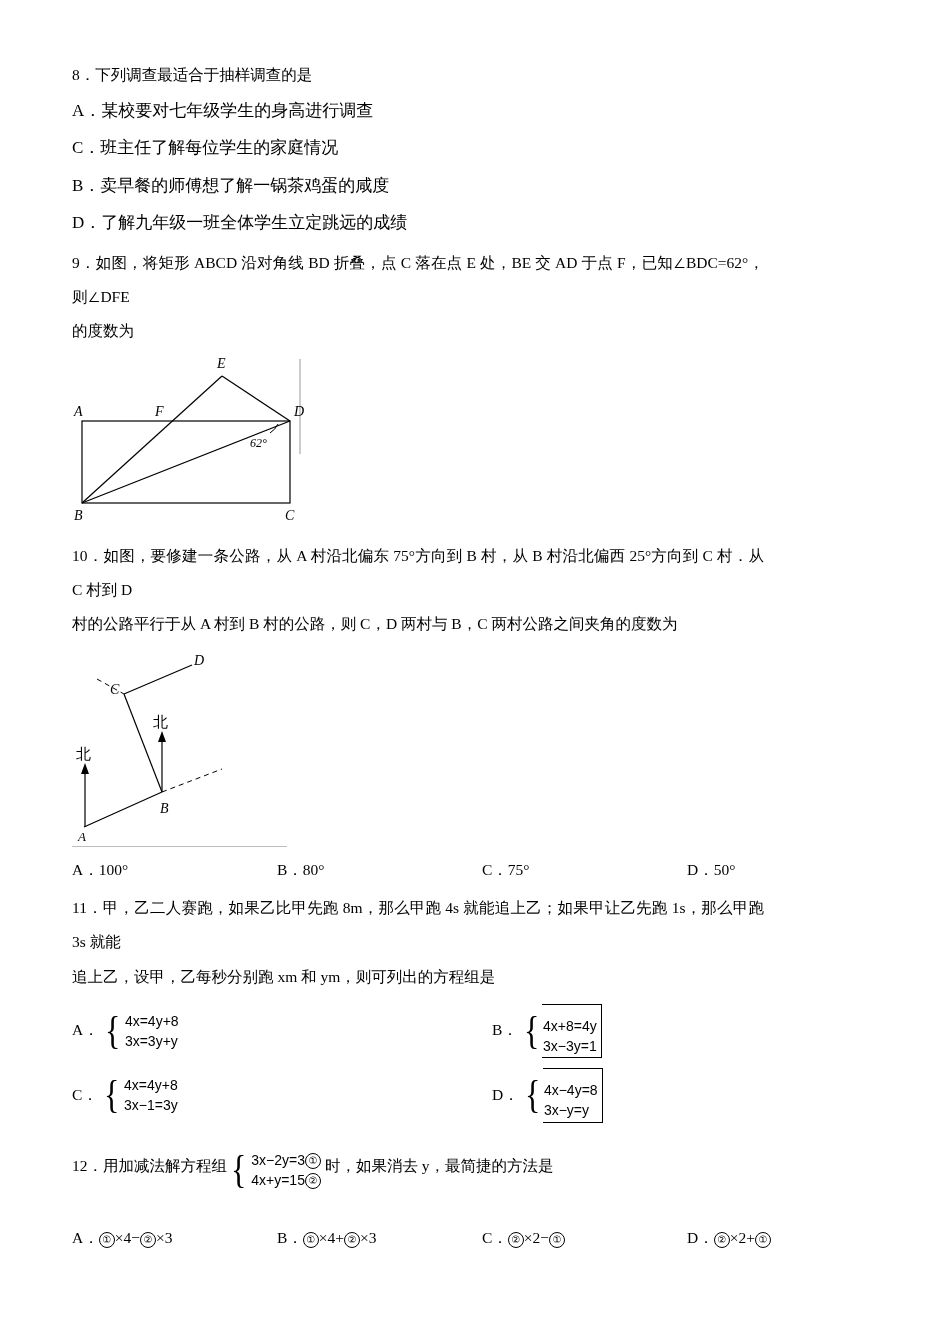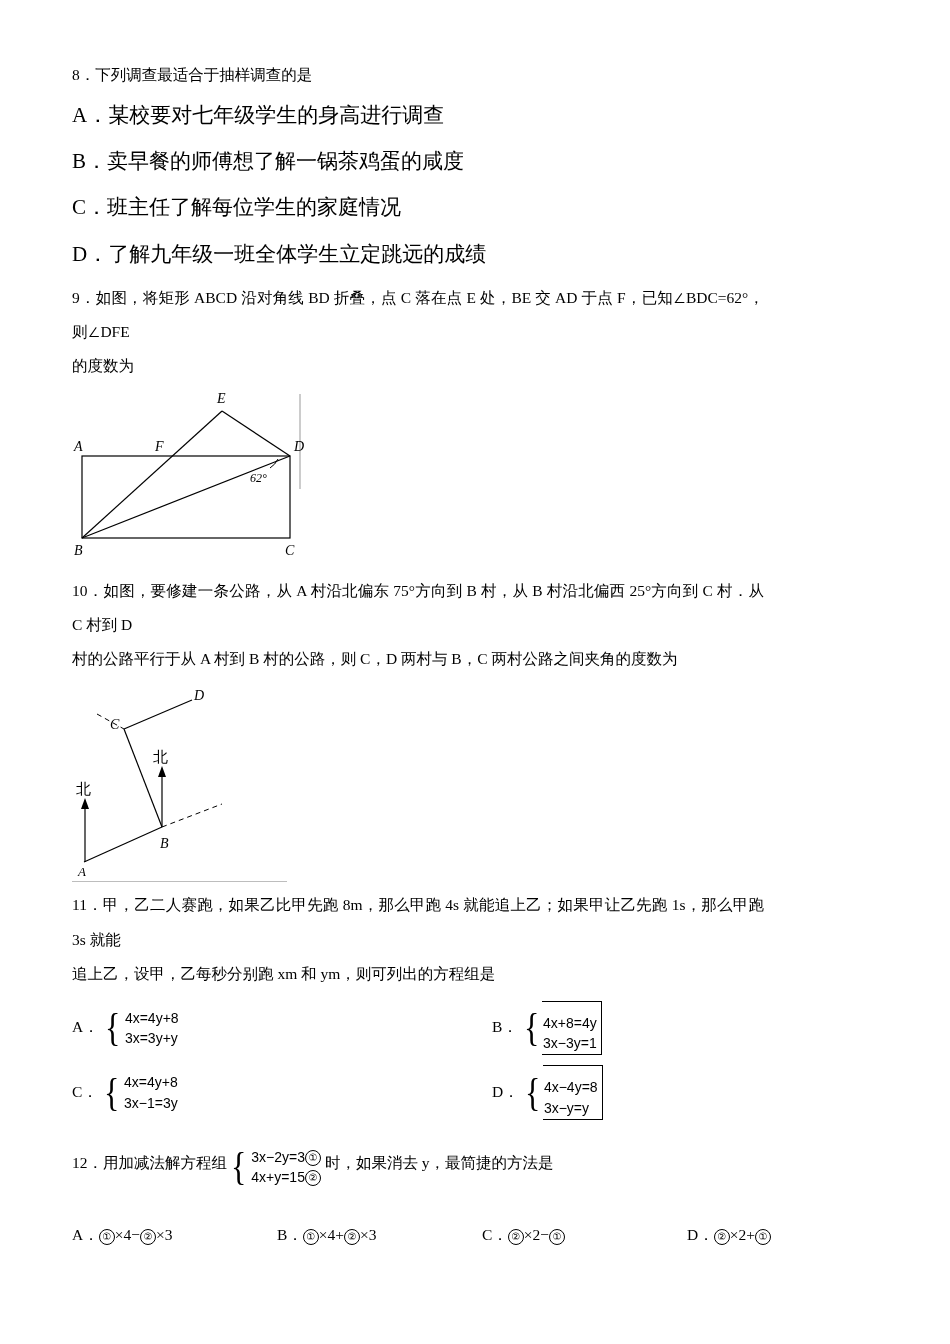--- a/index.html
+++ b/index.html
@@ -22,21 +22,21 @@
   }
   .q {
     margin-bottom: 4px;
   }
   .q-stem {
     font-size: 15.5px;
     line-height: 2.2;
     text-align: justify;
   }
   .opt-line {
-    font-size: 21px;
+    font-size: 17px;
     line-height: 2.2;
   }
   .opts-row {
     display: flex;
     font-size: 15.5px;
     line-height: 2.2;
   }
   .opts-row .opt {
     flex: 0 0 auto;
   }
@@ -103,22 +103,22 @@
   .figline { border-bottom: 1px solid #bdbdbd; }
 </style>
 </head>
 <body>
 
 <div class="page">
 
   <div class="q">
     <div class="q-stem">8．下列调查最适合于抽样调查的是</div>
     <div class="opt-line">A．某校要对七年级学生的身高进行调查</div>
+    <div class="opt-line">C．班主任了解每位学生的家庭情况</div>
     <div class="opt-line">B．卖早餐的师傅想了解一锅茶鸡蛋的咸度</div>
-    <div class="opt-line">C．班主任了解每位学生的家庭情况</div>
     <div class="opt-line">D．了解九年级一班全体学生立定跳远的成绩</div>
   </div>
 
   <div class="q">
     <div class="q-stem">9．如图，将矩形 ABCD 沿对角线 BD 折叠，点 C 落在点 E 处，BE 交 AD 于点 F，已知∠BDC=62°，则∠DFE</div>
     <div class="q-stem">的度数为</div>
 
     <div class="fig">
       <svg width="320" height="175" viewBox="0 0 320 175">
 
@@ -170,20 +170,26 @@
         <text x="122" y="18" font-size="14">D</text>
         <text x="38" y="47" font-size="14">C</text>
         <text x="88" y="166" font-size="14">B</text>
         <text x="6" y="194" font-size="13">A</text>
         <text class="cn" x="4" y="112" font-size="15">北</text>
         <text class="cn" x="81" y="80" font-size="15">北</text>
       </svg>
       <div class="figline" style="width:215px;"></div>
     </div>
 
+    <div class="opts-row">
+      <div class="opt w1">A．100°</div>
+      <div class="opt w1">B．80°</div>
+      <div class="opt w1">C．75°</div>
+      <div class="opt">D．50°</div>
+    </div>
   </div>
 
   <div class="q">
     <div class="q-stem">11．甲，乙二人赛跑，如果乙比甲先跑 8m，那么甲跑 4s 就能追上乙；如果甲让乙先跑 1s，那么甲跑 3s 就能</div>
     <div class="q-stem">追上乙，设甲，乙每秒分别跑 xm 和 ym，则可列出的方程组是</div>
 
     <div class="ans-row-sys">
       <div class="cellA">
         <span class="ans-label">A．</span>
         <span class="sys nobox">

